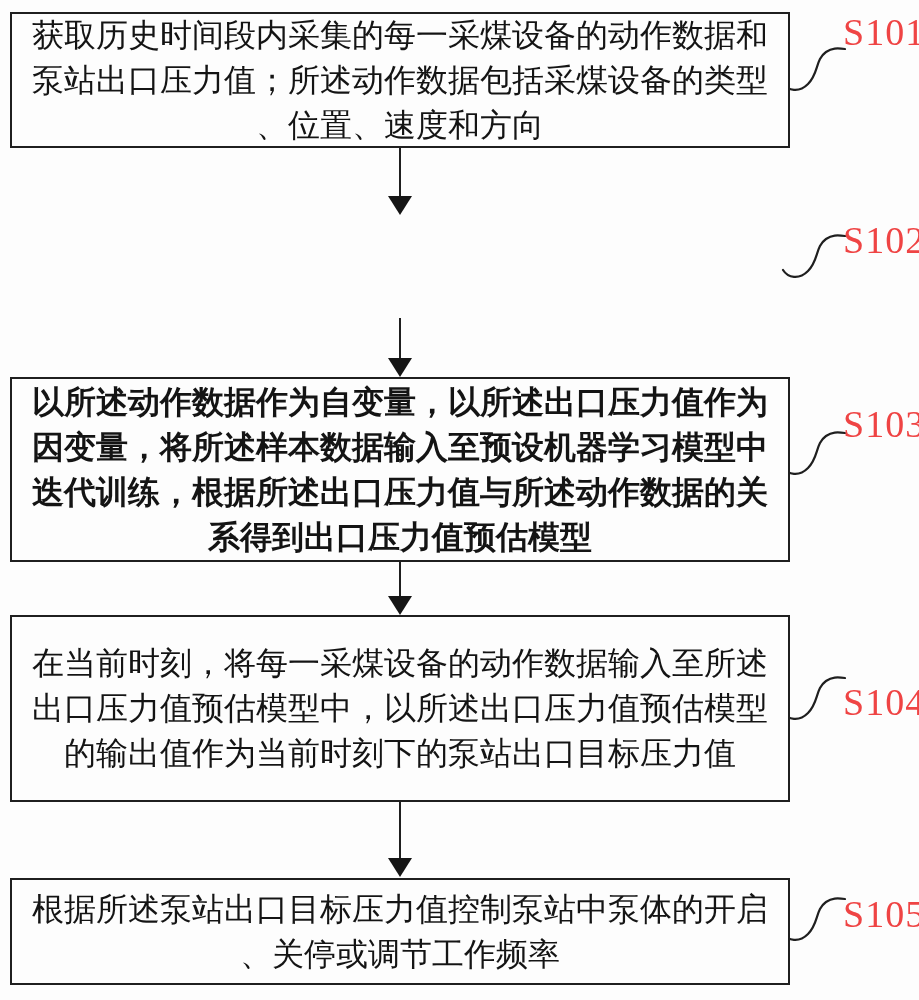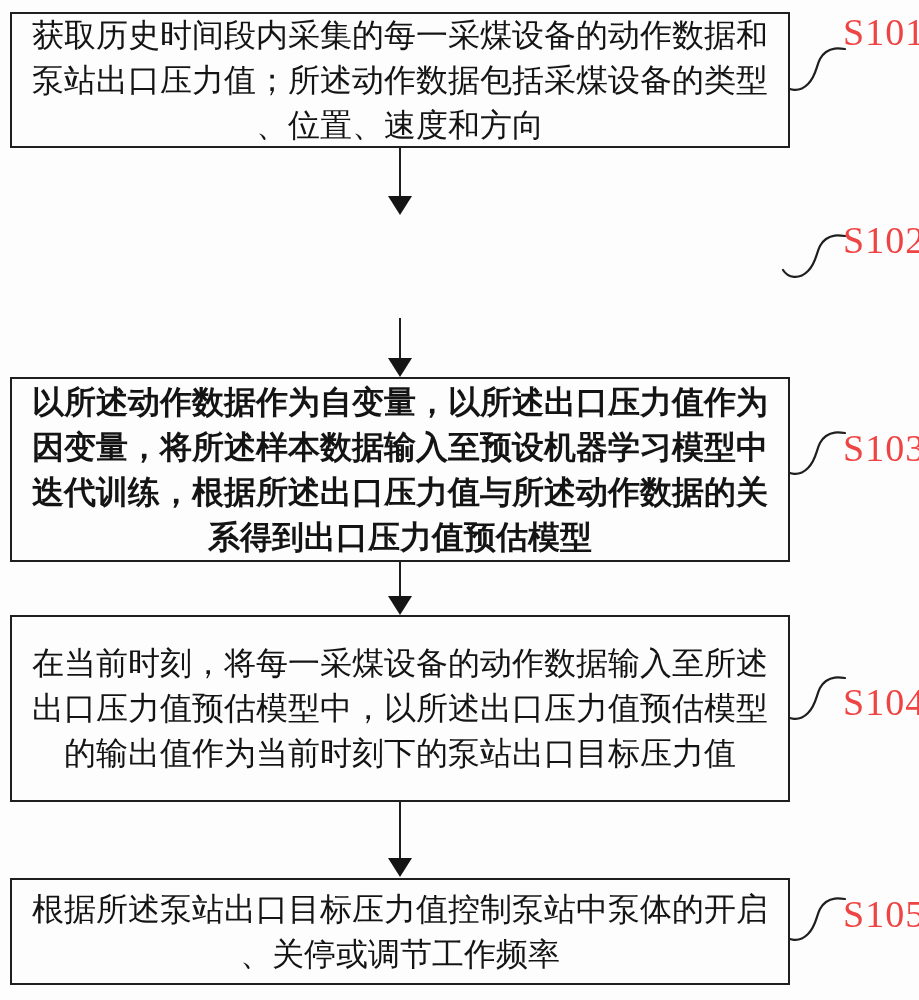--- a/index.html
+++ b/index.html
@@ -108,21 +108,21 @@
 的输出值作为当前时刻下的泵站出口目标压力值</div>
   </div>
 
   <div class="step-box" style="top:878px; height:107px;">
     <div class="step-text">根据所述泵站出口目标压力值控制泵站中泵体的开启
 、关停或调节工作频率</div>
   </div>
 
   <div class="step-label" style="top:13px;">S101</div>
   <div class="step-label" style="top:221px;">S102</div>
-  <div class="step-label" style="top:429px;">S103</div>
+  <div class="step-label" style="top:405px;">S103</div>
   <div class="step-label" style="top:647px;margin-top:36px;">S104</div>
   <div class="step-label" style="top:895px;">S105</div>
 
   <div class="arrow" style="top:148px;">
     <div class="arrow-shaft" style="height:48px;"></div>
     <div class="arrow-head"></div>
   </div>
 
   <div class="arrow" style="top:318px;">
     <div class="arrow-shaft" style="height:40px;"></div>

